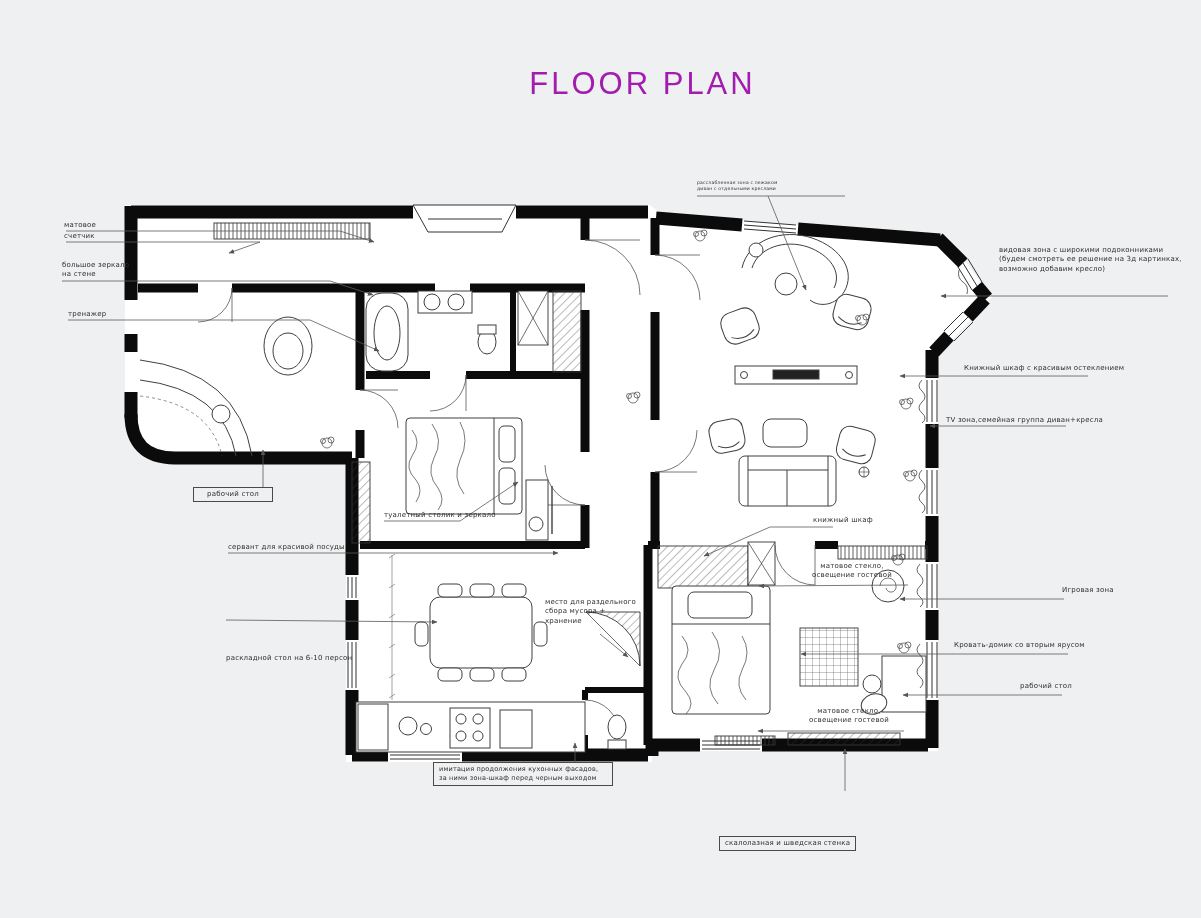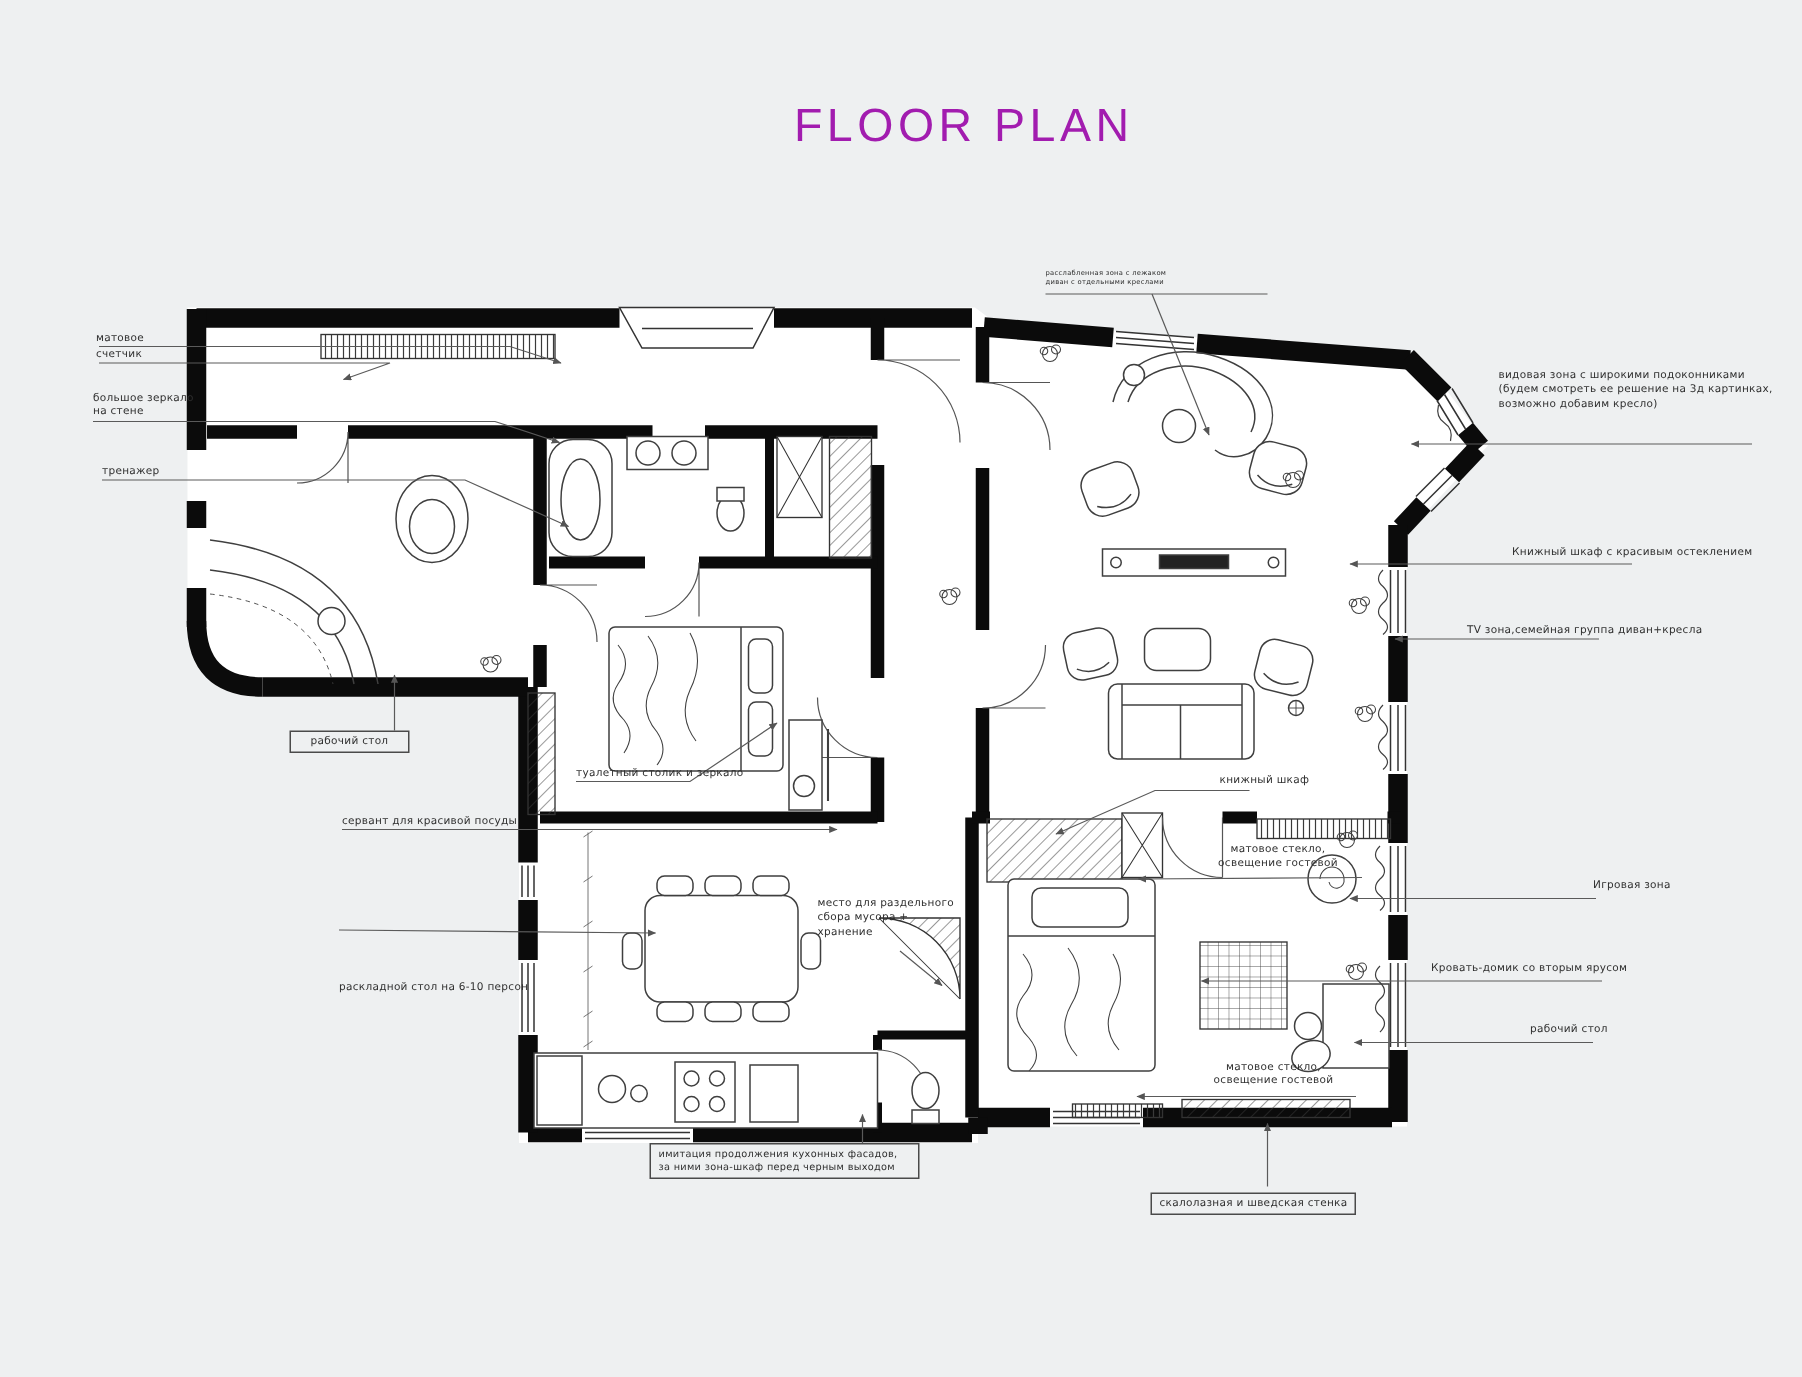--- a/index.html
+++ b/index.html
@@ -337,28 +337,28 @@
   <div class="lbl" style="left:68px;top:310px;">тренажер</div>
   <div class="lbl boxed center" style="left:193px;top:487px;width:68px;">рабочий стол</div>
   <div class="lbl" style="left:228px;top:543px;">сервант для красивой посуды</div>
   <div class="lbl" style="left:226px;top:638px;margin-top:16px;">раскладной стол на 6-10 персон</div>
   <div class="lbl" style="left:384px;top:511px;">туалетный столик и зеркало</div>
   <div class="lbl" style="left:545px;top:598px;width:115px;">место для раздельного
 сбора мусора +
 хранение</div>
   <div class="lbl boxed" style="left:433px;top:762px;width:168px;font-size:6.5px;">имитация продолжения кухонных фасадов,
 за ними зона-шкаф перед черным выходом</div>
-  <div class="lbl boxed" style="left:719px;top:795px;margin-left:48px;">скалолазная и шведская стенка</div>
+  <div class="lbl boxed" style="left:719px;top:836px;">скалолазная и шведская стенка</div>
   <div class="lbl tiny" style="left:697px;top:180px;width:120px;">расслабленная зона с лежаком
 диван с отдельными креслами</div>
   <div class="lbl" style="left:999px;top:246px;width:200px;">видовая зона с широкими подоконниками
 (будем смотреть ее решение на 3д картинках,
 возможно добавим кресло)</div>
-  <div class="lbl" style="left:964px;top:364px;margin-left:44px;">Книжный шкаф с красивым остеклением</div>
-  <div class="lbl" style="left:946px;top:416px;margin-left:32px;">TV зона,семейная группа диван+кресла</div>
+  <div class="lbl" style="left:964px;top:364px;">Книжный шкаф с красивым остеклением</div>
+  <div class="lbl" style="left:946px;top:416px;">TV зона,семейная группа диван+кресла</div>
   <div class="lbl" style="left:772px;top:516px;padding-left:41px;">книжный шкаф</div>
   <div class="lbl center" style="left:796px;top:562px;width:112px;">матовое стекло,
 освещение гостевой</div>
   <div class="lbl" style="left:1022px;top:586px;margin-left:40px;">Игровая зона</div>
   <div class="lbl" style="left:954px;top:641px;">Кровать-домик со вторым ярусом</div>
   <div class="lbl" style="left:1020px;top:682px;">рабочий стол</div>
   <div class="lbl center" style="left:793px;top:707px;width:112px;">матовое стекло,
 освещение гостевой</div>
 
 </div>

